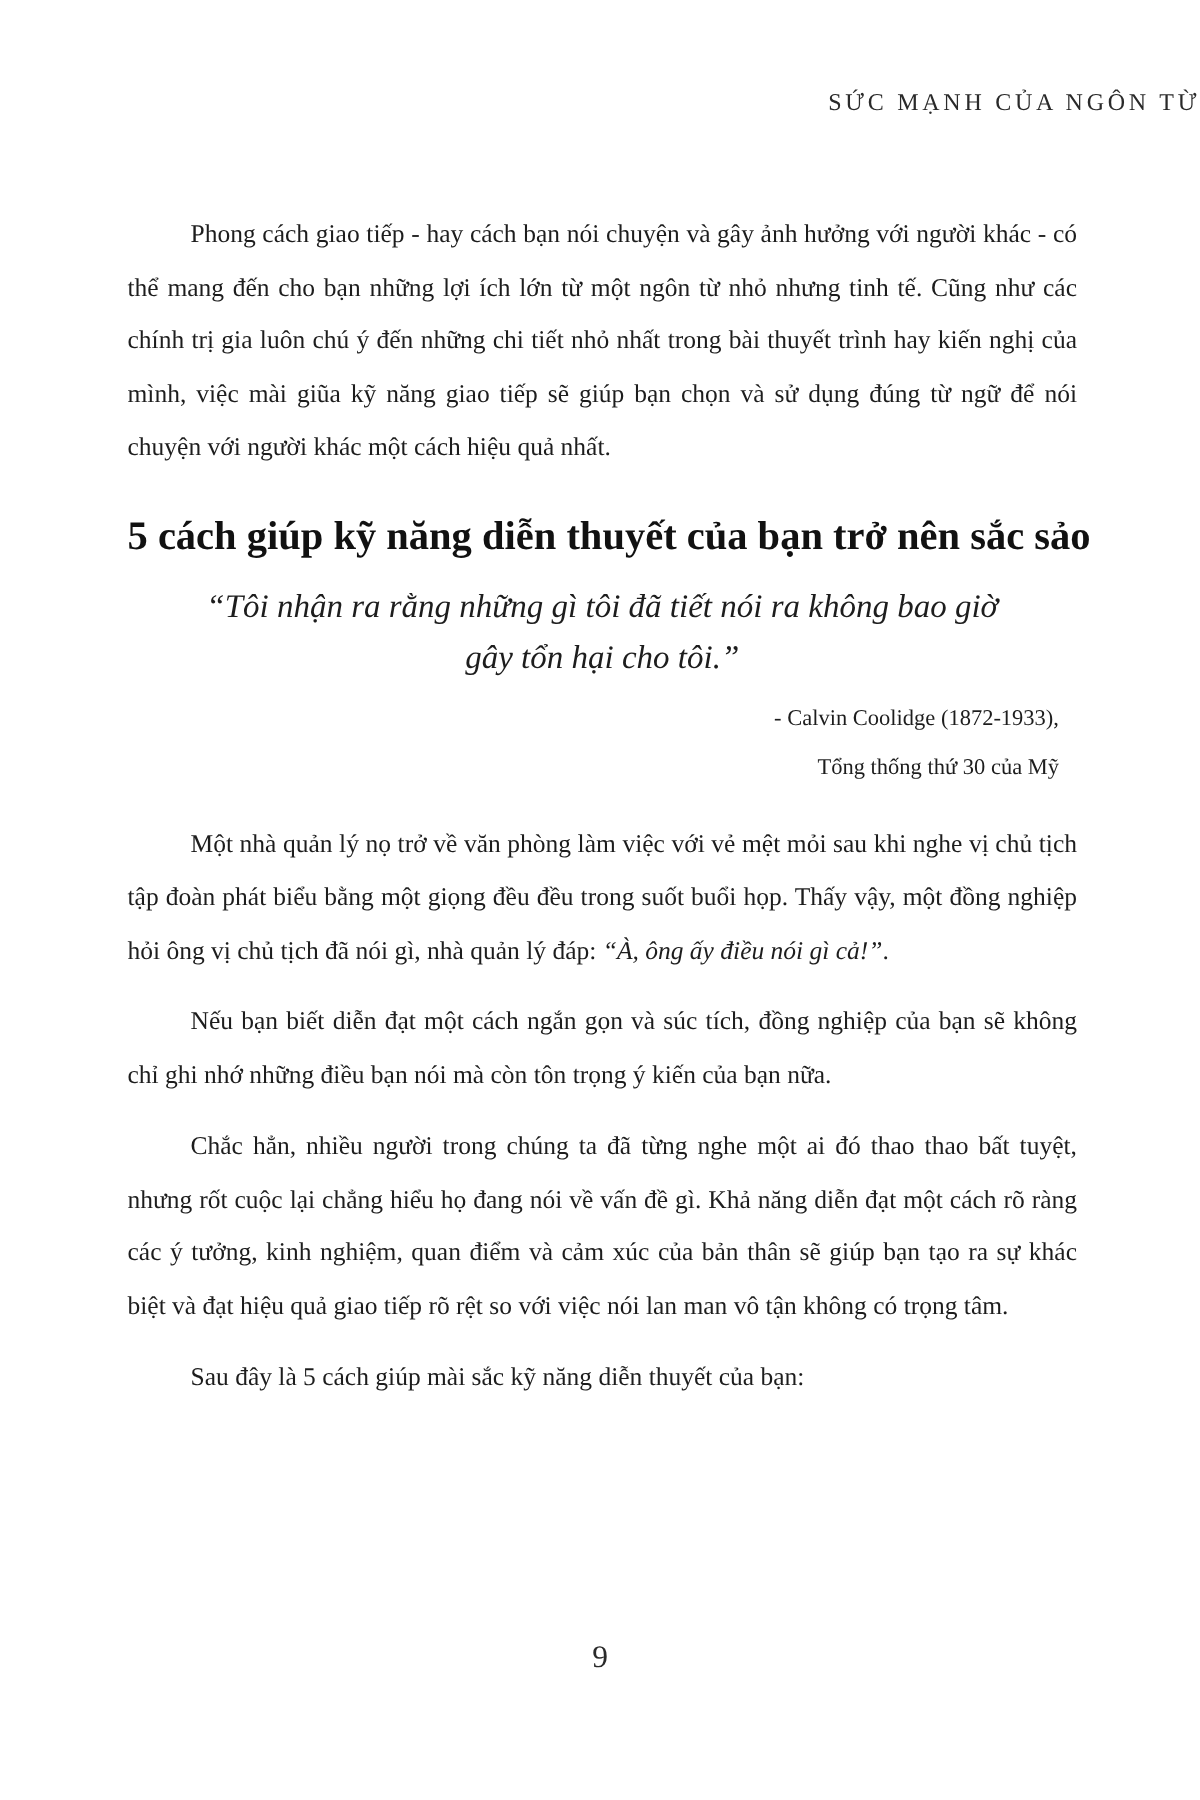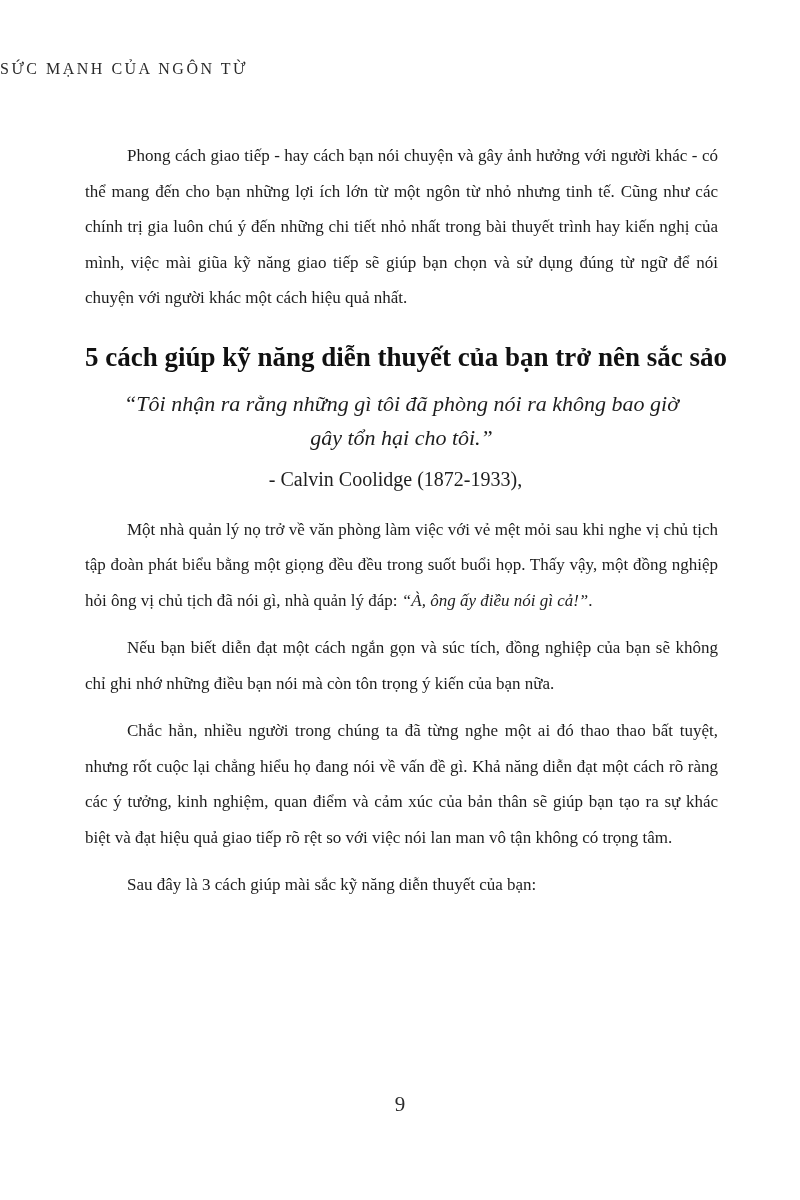--- a/index.html
+++ b/index.html
@@ -14,21 +14,21 @@
     background: #ffffff;
     font-family: "Liberation Serif", "DejaVu Serif", serif;
     color: #1d1d1d;
     overflow: hidden;
   }
   .running-header {
     position: absolute;
     top: 60px;
     left: 0;
     width: 100%;
-    text-align: left;
+    text-align: right;
     font-size: 16px;
     letter-spacing: 2.5px;
     color: #2a2a2a;
   }
   .content {
     position: absolute;
     top: 138px;
     left: 85px;
     width: 633px;
   }
@@ -50,22 +50,22 @@
   .quote {
     font-style: italic;
     font-size: 22px;
     line-height: 34px;
     text-align: center;
     margin: 0 auto 8px auto;
     max-width: 560px;
     text-indent: 0;
   }
   .attribution {
-    text-align: center;
-    font-size: 20px;
+    text-align: right;
+    font-size: 15px;
     line-height: 33px;
     margin: 0 12px 16px 0;
   }
   .italic-inline {
     font-style: italic;
   }
   .page-number {
     position: absolute;
     top: 1092px;
     left: 0;
@@ -81,31 +81,32 @@
 <div class="page">
 
   <div class="running-header">SỨC MẠNH CỦA NGÔN TỪ</div>
 
   <div class="content">
 
     <p class="para">Phong cách giao tiếp - hay cách bạn nói chuyện và gây ảnh hưởng với người khác - có thể mang đến cho bạn những lợi ích lớn từ một ngôn từ nhỏ nhưng tinh tế. Cũng như các chính trị gia luôn chú ý đến những chi tiết nhỏ nhất trong bài thuyết trình hay kiến nghị của mình, việc mài giũa kỹ năng giao tiếp sẽ giúp bạn chọn và sử dụng đúng từ ngữ để nói chuyện với người khác một cách hiệu quả nhất.</p>
 
     <h2 class="section-heading">5 cách giúp kỹ năng diễn thuyết của bạn trở nên sắc sảo</h2>
 
-    <div class="quote">“Tôi nhận ra rằng những gì tôi đã phòng nói ra không bao giờ gây tổn hại cho tôi.”</div>
+    <div class="quote">“Tôi nhận ra rằng những gì tôi đã tiết nói ra không bao giờ gây tổn hại cho tôi.”</div>
 
     <div class="attribution">
       <div>- Calvin Coolidge (1872-1933),</div>
+      <div>Tổng thống thứ 30 của Mỹ</div>
     </div>
 
     <p class="para"><span>Một nhà quản lý nọ trở về văn phòng làm việc với vẻ mệt mỏi sau khi nghe vị chủ tịch tập đoàn phát biểu bằng một giọng đều đều trong suốt buổi họp. Thấy vậy, một đồng nghiệp hỏi ông vị chủ tịch đã nói gì, nhà quản lý đáp: </span><span class="italic-inline">“À, ông ấy điều nói gì cả!”</span><span>.</span></p>
 
     <p class="para">Nếu bạn biết diễn đạt một cách ngắn gọn và súc tích, đồng nghiệp của bạn sẽ không chỉ ghi nhớ những điều bạn nói mà còn tôn trọng ý kiến của bạn nữa.</p>
 
     <p class="para">Chắc hẳn, nhiều người trong chúng ta đã từng nghe một ai đó thao thao bất tuyệt, nhưng rốt cuộc lại chẳng hiểu họ đang nói về vấn đề gì. Khả năng diễn đạt một cách rõ ràng các ý tưởng, kinh nghiệm, quan điểm và cảm xúc của bản thân sẽ giúp bạn tạo ra sự khác biệt và đạt hiệu quả giao tiếp rõ rệt so với việc nói lan man vô tận không có trọng tâm.</p>
 
-    <p class="para">Sau đây là 3 cách giúp mài sắc kỹ năng diễn thuyết của bạn:</p>
+    <p class="para">Sau đây là 5 cách giúp mài sắc kỹ năng diễn thuyết của bạn:</p>
 
   </div>
 
   <div class="page-number">9</div>
 
 </div>
 
 </body></html>

